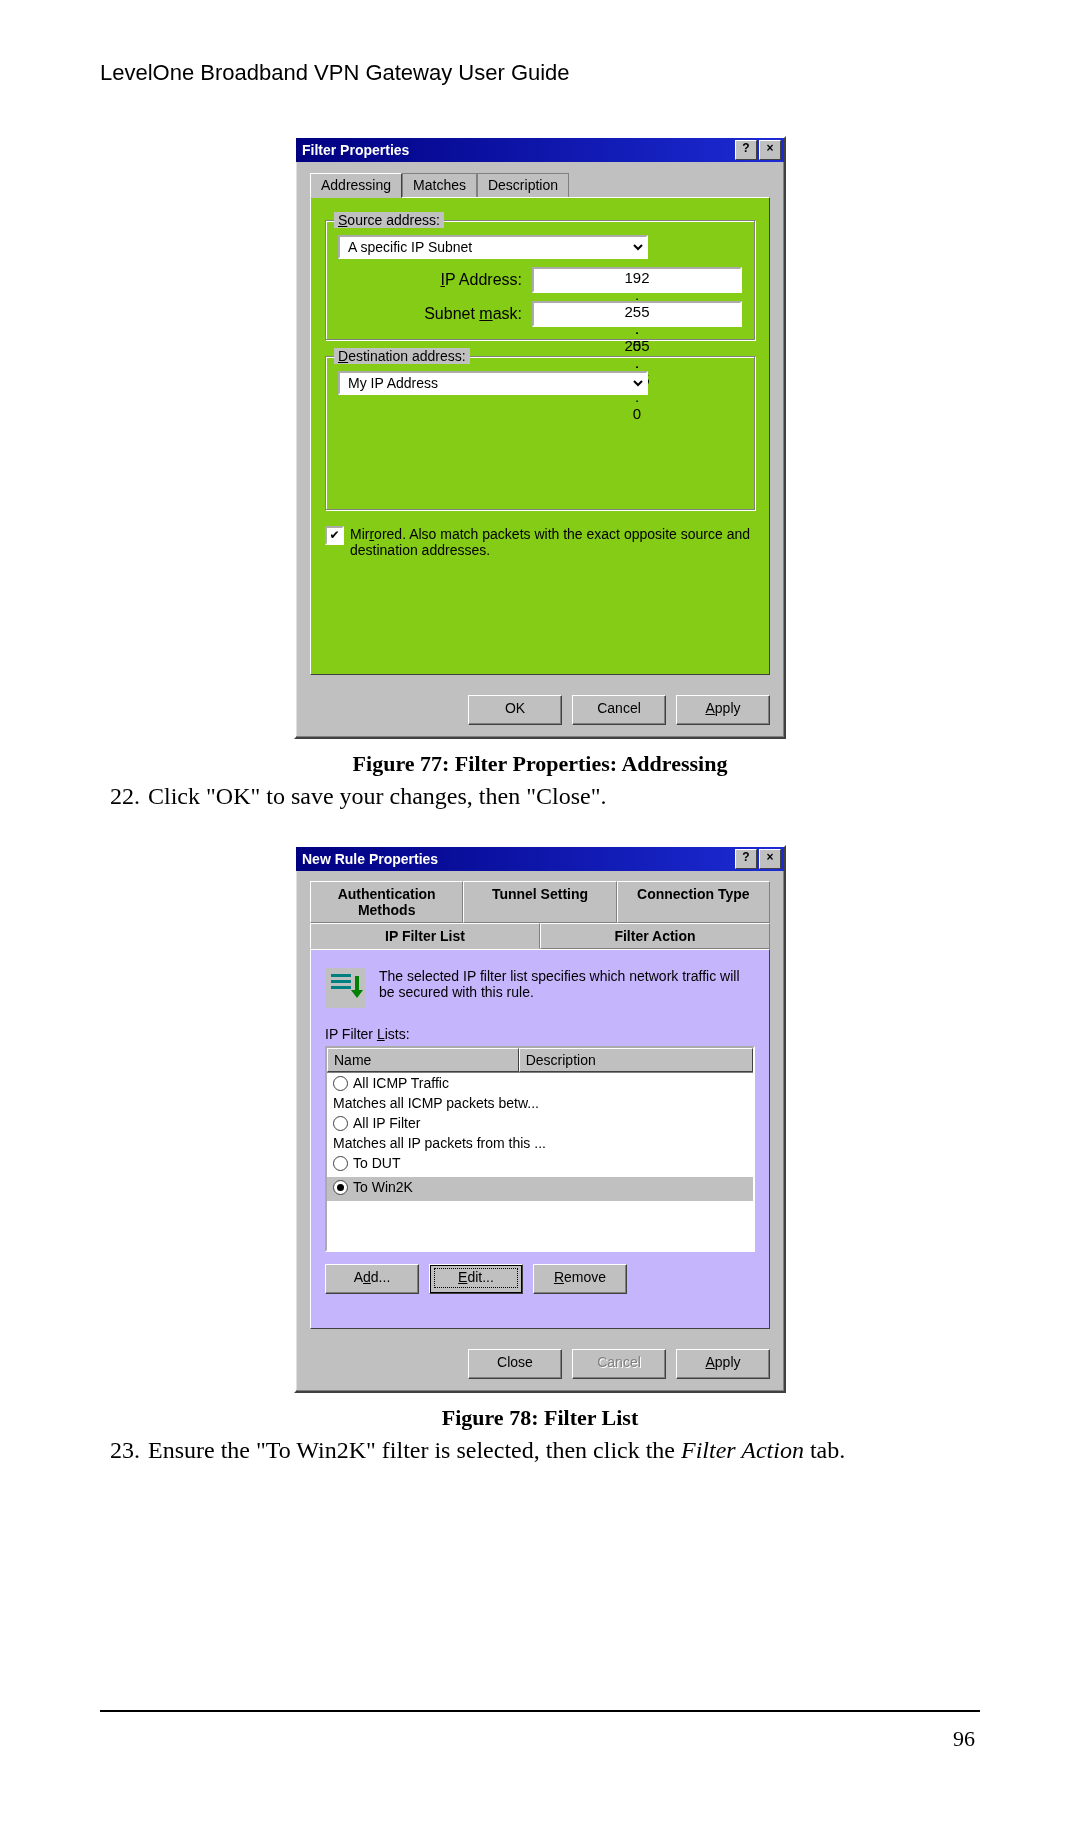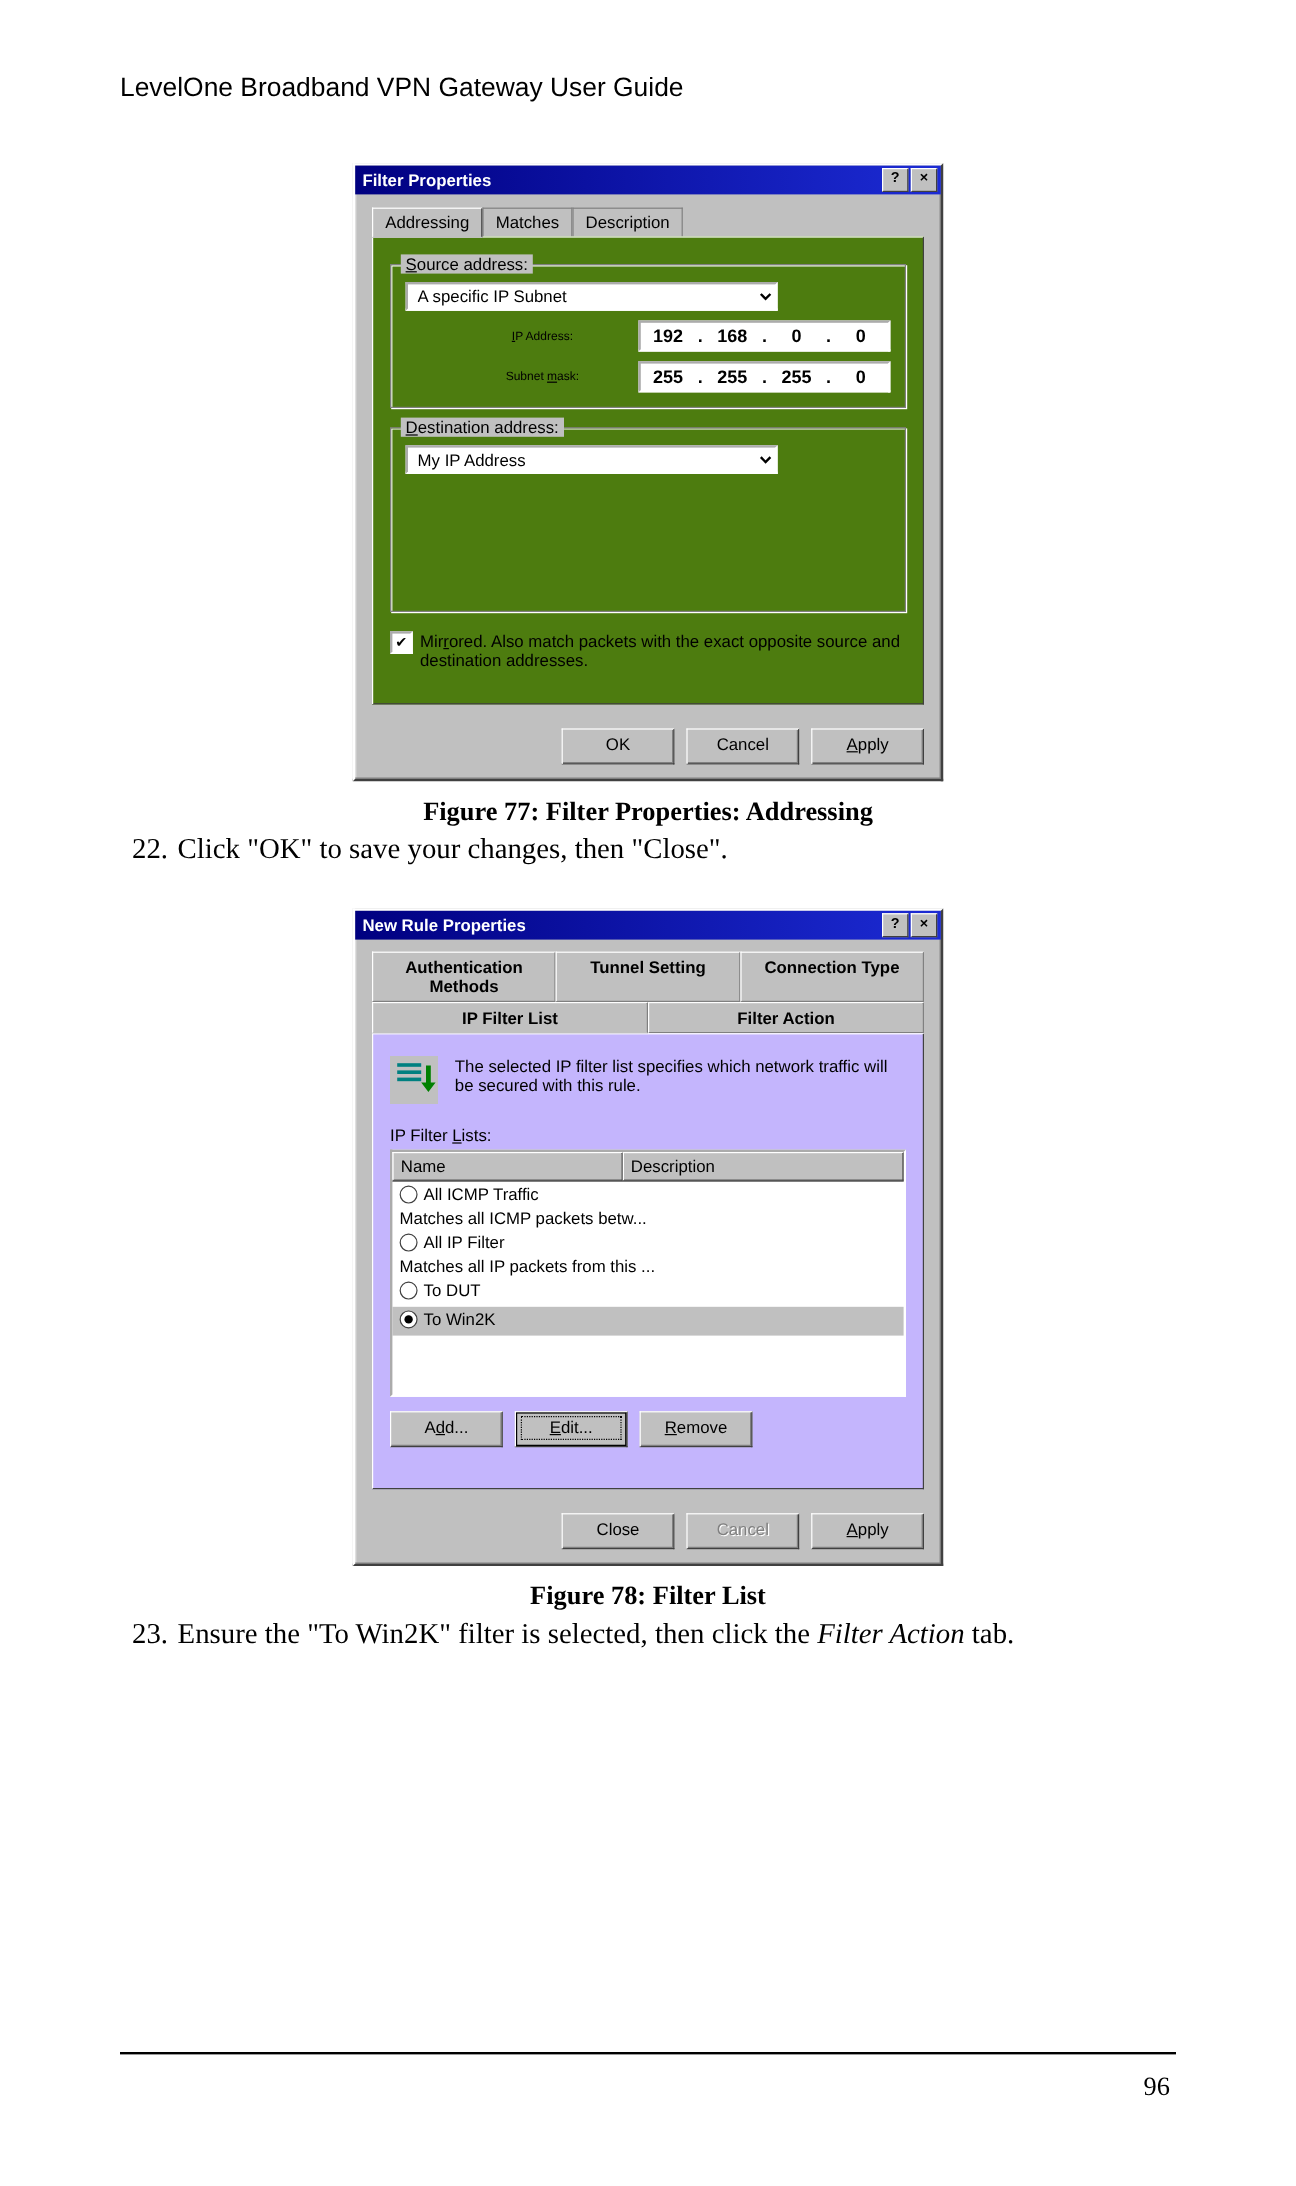--- a/index.html
+++ b/index.html
@@ -99,28 +99,28 @@
     z-index: 1;
   }
   .tab.active {
     background: #c0c0c0;
     border: 1px solid #fff;
     border-right-color: #404040;
     border-bottom: 1px solid #c0c0c0;
     z-index: 3;
   }
   .tab-page {
-    background: #4d7c0f;
+    background: #84cc16;
     border: 1px solid #fff;
     border-right-color: #404040;
     border-bottom-color: #404040;
     padding: 16px 14px 20px 14px;
     position: relative;
     z-index: 2;
-    height: 390px;
+    height: 478px;
     box-sizing: border-box;
   }
 
   .group-box {
     border: 1px solid #808080;
     box-shadow: inset 1px 1px 0 #fff, 1px 1px 0 #fff;
     padding: 14px 12px 12px 12px;
     margin: 6px 0 16px 0;
     position: relative;
   }
@@ -144,32 +144,33 @@
     padding-left: 4px;
     box-sizing: border-box;
   }
   .field-row {
     display: flex;
     align-items: center;
     justify-content: flex-end;
     gap: 10px;
     margin-top: 8px;
   }
-  .field-label { text-align: center; width: 140px; font-size: 10px;}
+  .field-label { text-align: right; width: 140px; font-size: 16px;}
   .ip-box {
     width: 210px;
     height: 26px;
     background: #fff;
     border: 2px inset #fff;
     display: flex;
     align-items: center;
     font-family: Tahoma, Arial, sans-serif;
-    font-weight: bold;
+    font-weight: normal;
     font-size: 15px;
     box-sizing: border-box;
+    flex-direction: column;
   }
   .ip-box .oct {
     flex: 1;
     text-align: center;
   }
   .ip-box .dot { width: 8px; text-align: center; }
 
   .check-row { display: flex; align-items: flex-start; gap: 6px; font-size: 14px; }
   .win-check {
     width: 15px; height: 15px;

